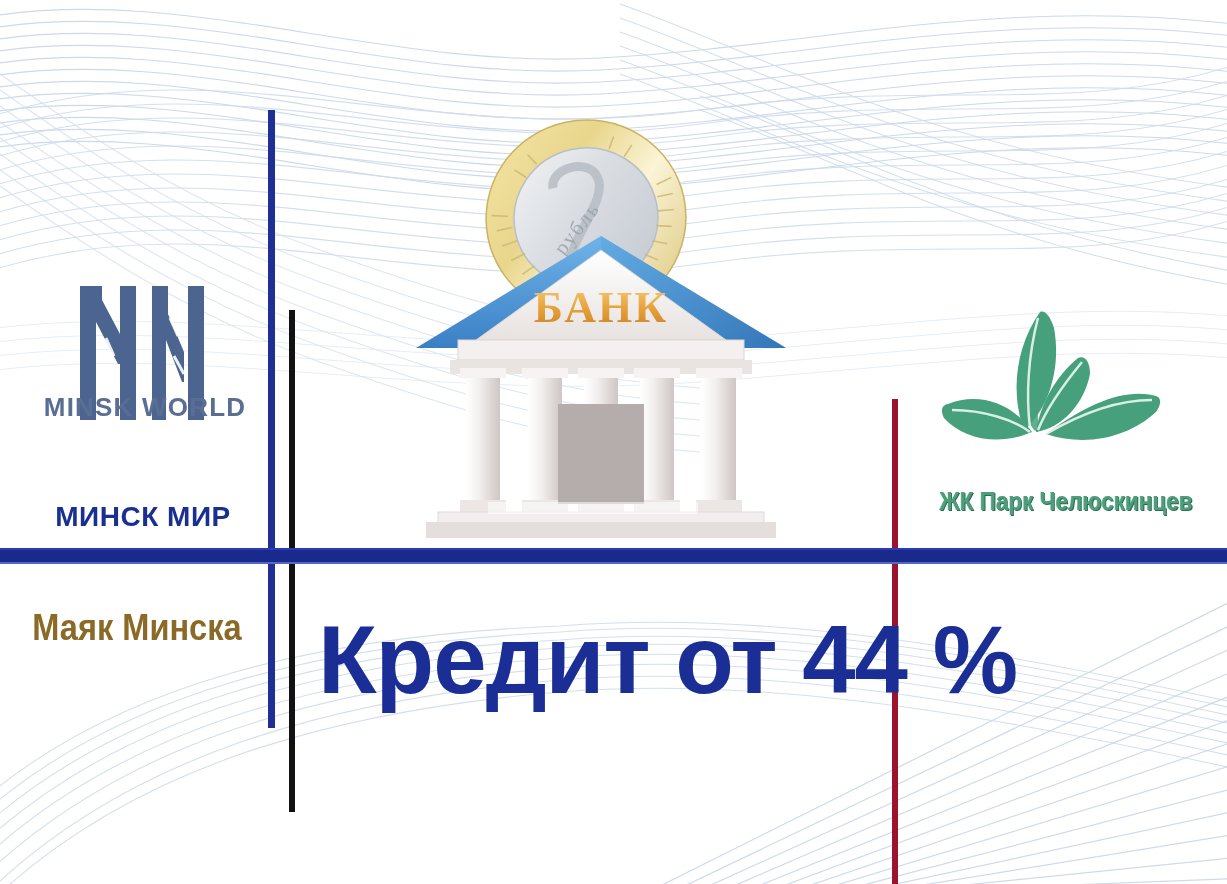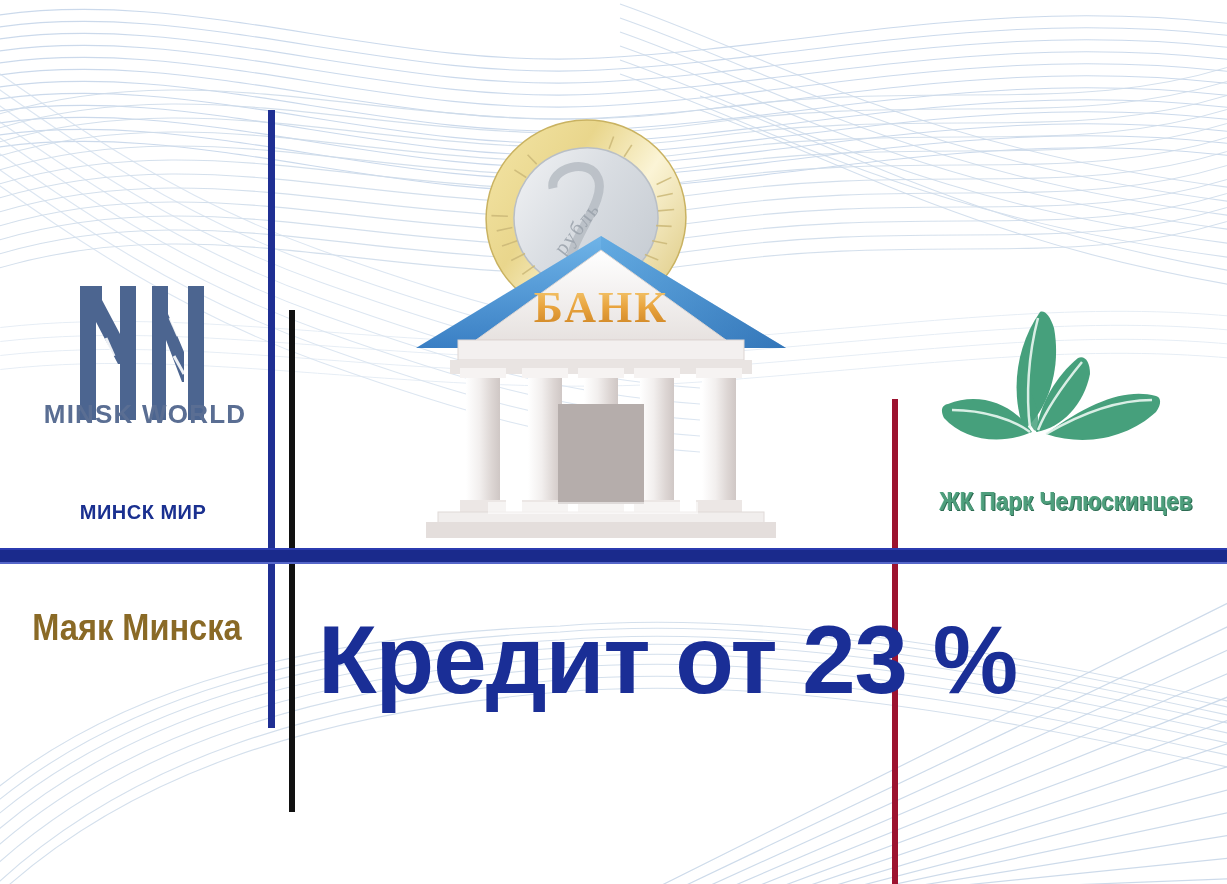--- a/index.html
+++ b/index.html
@@ -74,29 +74,28 @@
     position: absolute;
     left: 20px;
     top: 392px;
     width: 250px;
     text-align: center;
     font-size: 26px;
     font-weight: 700;
     letter-spacing: 1.2px;
     color: #5a6e93;
     font-family: "Liberation Sans", sans-serif;
-    margin-top: 7px;
   }
   .minsk-mir {
     position: absolute;
     left: 18px;
     top: 501px;
     width: 250px;
     text-align: center;
-    font-size: 20px;
+    font-size: 28px;
     font-weight: 700;
     letter-spacing: 0.5px;
     color: #1a3090;
     font-family: "Liberation Sans", sans-serif;
   }
   .mayak {
     position: absolute;
     left: 12px;
     top: 607px;
     width: 250px;
@@ -420,16 +419,16 @@
     </g>
   </svg>
 
   <div class="park-chel">ЖК Парк Челюскинцев</div>
 
   <div class="v-line-blue"></div>
   <div class="v-line-black"></div>
   <div class="v-line-red"></div>
   <div class="h-line-blue"></div>
 
-  <div class="headline">Кредит от 23 %</div>
+  <div class="headline">Кредит от 44 %</div>
 
 
 </div>
 
 </body></html>

